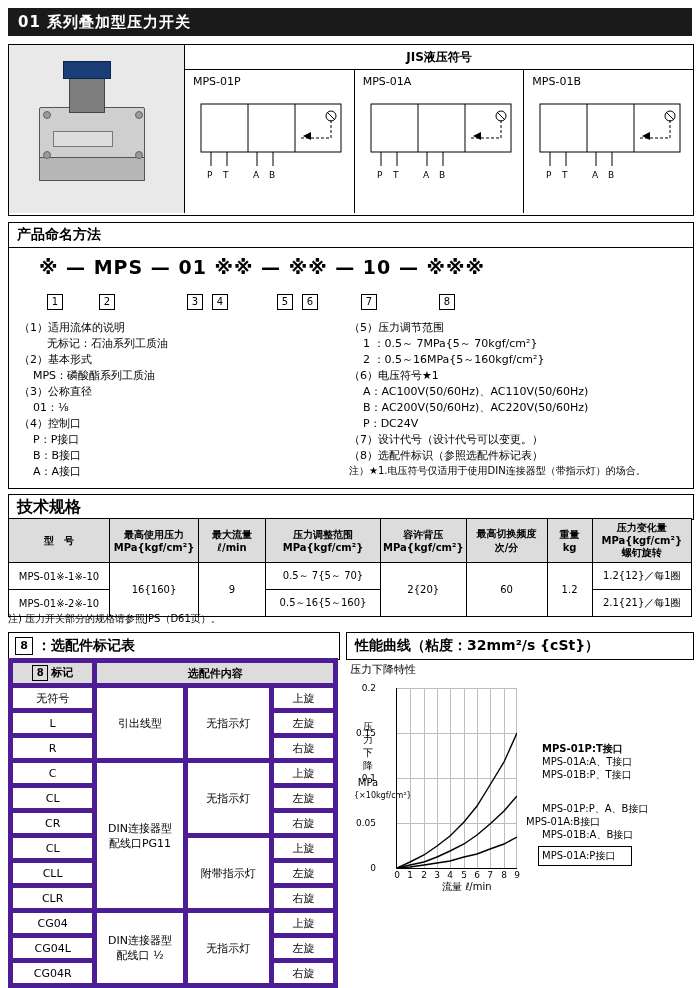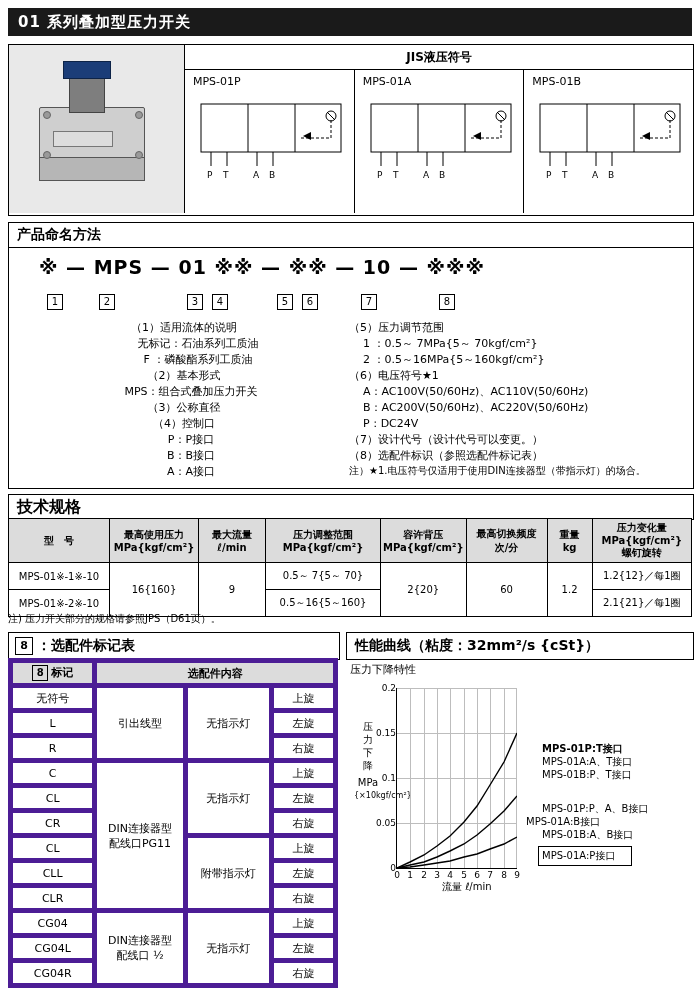--- a/index.html
+++ b/index.html
@@ -40,21 +40,21 @@
   .name-head{position:absolute;left:8px;top:222px;width:684px;height:24px;border:1px solid #000;display:flex;align-items:center;}
   .name-head .t{font-size:14px;font-weight:bold;padding-left:8px;}
   .name-box{position:absolute;left:8px;top:246px;width:684px;height:242px;border:1px solid #000;border-top:none;}
 
   .code-row{position:relative;height:34px;margin-top:10px;}
   .code-line{position:absolute;left:30px;top:0;font-size:19px;font-weight:bold;letter-spacing:1px;}
   .boxnums{position:relative;height:18px;margin-top:4px;}
   .bnum{position:absolute;width:14px;height:14px;border:1px solid #000;font-size:10px;line-height:14px;text-align:center;}
 
   .cols{display:flex;padding:8px 10px 0 10px;}
-  .colL{width:330px;text-align:center;}
+  .colL{width:330px;}
   .colR{width:330px;}
   .ln{font-size:11px;line-height:16px;white-space:nowrap;}
   .ind1{padding-left:14px;}
   .ind2{padding-left:28px;}
   .note{font-size:10px;line-height:14px;}
 
   
   .spec-head{position:absolute;left:8px;top:494px;width:684px;height:24px;border:1px solid #000;display:flex;align-items:center;}
   .spec-head .t{font-size:16px;font-weight:bold;padding-left:8px;}
   table.spec{position:absolute;left:8px;top:518px;width:684px;border-collapse:collapse;font-size:10px;}
@@ -72,21 +72,21 @@
   table.opt th{background:#dcdcdc;font-weight:bold;}
   table.opt th .sq{display:inline-block;width:14px;height:14px;border:1px solid #000;line-height:14px;font-size:10px;margin-right:3px;vertical-align:middle;}
 
   
   .cur-head{position:absolute;left:346px;top:632px;width:346px;height:26px;border:1px solid #000;display:flex;align-items:center;}
   .cur-head .t{font-size:14px;font-weight:bold;padding-left:8px;}
   .cur-box{position:absolute;left:346px;top:658px;width:346px;height:310px;}
   .cur-sub{font-size:11px;padding:4px 0 0 4px;}
   .plot{position:absolute;left:50px;top:30px;width:120px;height:180px;border-left:1px solid #000;border-bottom:1px solid #000;}
   .gl{position:absolute;background:#bdbdbd;}
-  .yl{position:absolute;right:100%;margin-right:1px;font-size:9px;transform:translateY(-50%);white-space:nowrap;}
+  .yl{position:absolute;right:100%;margin-right:21px;font-size:9px;transform:translateY(-50%);white-space:nowrap;}
   .xl{position:absolute;top:100%;margin-top:2px;font-size:9px;transform:translateX(-50%);}
   .axis-y-title{position:absolute;left:8px;top:62px;width:28px;font-size:10px;line-height:13px;text-align:center;}
   .axis-x-title{position:absolute;left:96px;top:222px;font-size:10px;}
   .cap{position:absolute;font-size:10px;line-height:13px;white-space:nowrap;}
   .cbox{position:absolute;border:1px solid #000;}
 </style>
 </head>
 <body>
 
 <div class="page">
@@ -201,24 +201,24 @@
       <div class="bnum" style="left:268px;">5</div>
       <div class="bnum" style="left:293px;">6</div>
       <div class="bnum" style="left:352px;">7</div>
       <div class="bnum" style="left:430px;">8</div>
     </div>
 
     <div class="cols">
       <div class="colL">
         <div class="ln">（1）适用流体的说明</div>
         <div class="ln ind2">无标记：石油系列工质油</div>
-        <div class="ln ind2">F  ：磷酸酯系列工质油</div>
         <div class="ln">（2）基本形式</div>
-        <div class="ln ind1">MPS：组合式叠加压力开关</div>
+        <div class="ln ind1">MPS：磷酸酯系列工质油</div>
         <div class="ln">（3）公称直径</div>
+        <div class="ln ind1">01：⅛</div>
         <div class="ln">（4）控制口</div>
         <div class="ln ind1">P：P接口</div>
         <div class="ln ind1">B：B接口</div>
         <div class="ln ind1">A：A接口</div>
       </div>
       <div class="colR">
         <div class="ln">（5）压力调节范围</div>
         <div class="ln ind1">1  ：0.5～ 7MPa{5～ 70kgf/cm²}</div>
         <div class="ln ind1">2  ：0.5～16MPa{5～160kgf/cm²}</div>
         <div class="ln">（6）电压符号★1</div>

